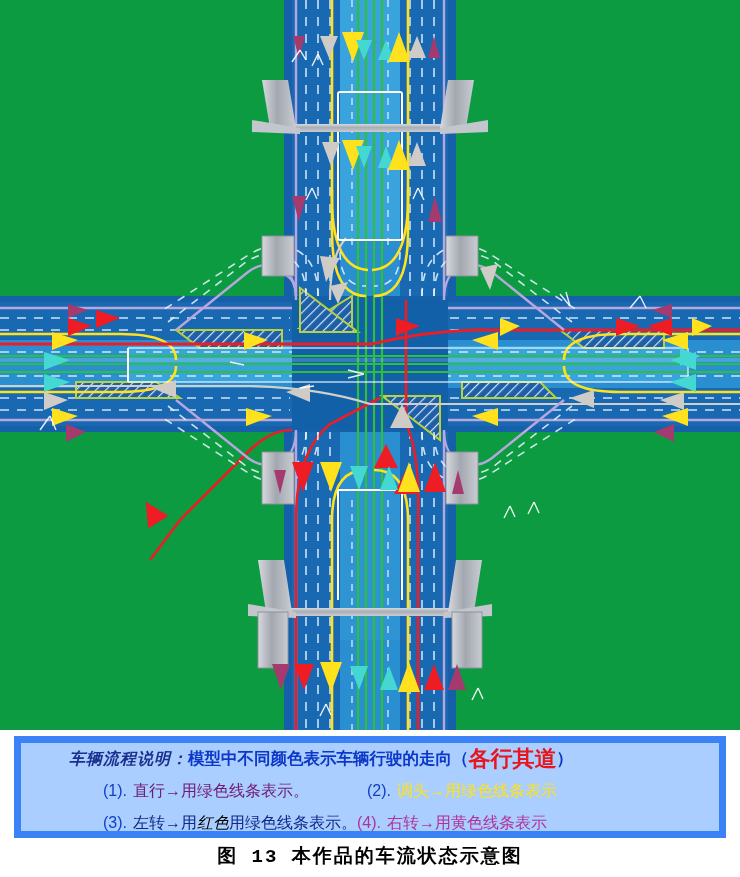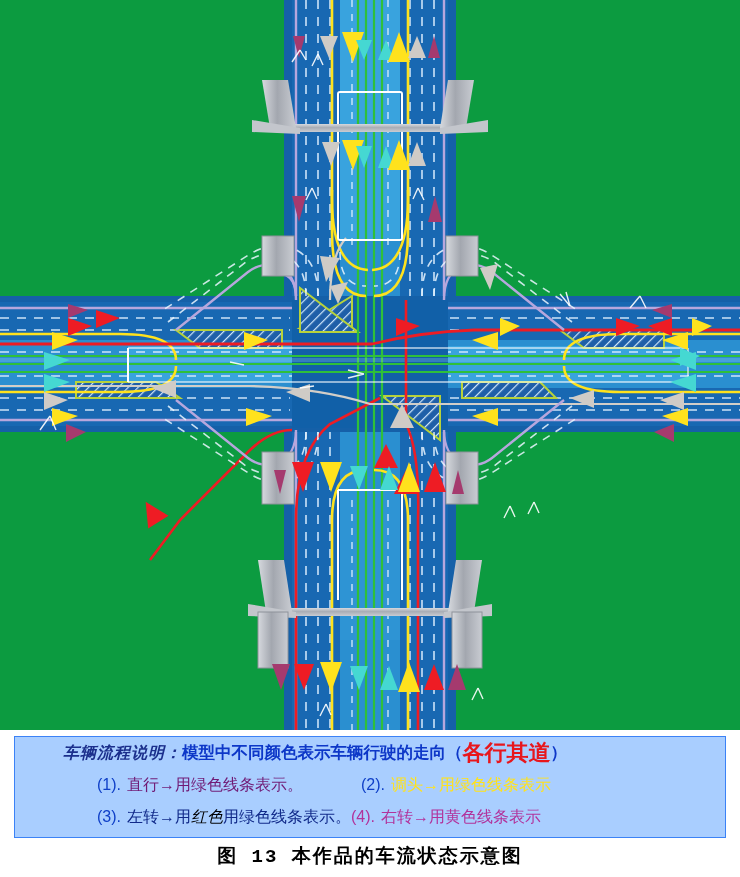--- a/index.html
+++ b/index.html
@@ -5,21 +5,21 @@
   html,body{margin:0;padding:0;background:#ffffff;}
   body{width:740px;height:877px;font-family:"Liberation Sans","DejaVu Sans",sans-serif;}
   #root{position:relative;width:740px;height:877px;overflow:hidden;background:#fff;}
 
   
   #diagram{position:absolute;left:0;top:0;width:740px;height:730px;background:#0c9b40;overflow:hidden;}
   #diagram svg{display:block;}
 
   
   #legend{position:absolute;left:14px;top:736px;width:712px;height:102px;
-          background:#a9ceff;border:1px solid #3b82f6;box-sizing:border-box;}
+          background:#a9ceff;border:7px solid #3b82f6;box-sizing:border-box;}
   .lg-line{display:flex;align-items:center;white-space:nowrap;}
   .lg1{height:32px;padding-left:48px;font-size:16.5px;}
   .lg-title{color:#1b2f8c;font-family:"Liberation Serif","DejaVu Serif",serif;
             font-style:italic;font-weight:bold;letter-spacing:1px;font-size:16px;}
   .lg-blue-b{color:#0d37c8;font-weight:bold;font-size:16.5px;}
   .lg-red-b{color:#e8161c;font-weight:bold;font-size:22px;}
   .lg2,.lg3{height:32px;font-size:16px;}
   .lg2{padding-left:82px;}
   .lg3{padding-left:82px;}
   .c-blue{color:#1040c8;}

